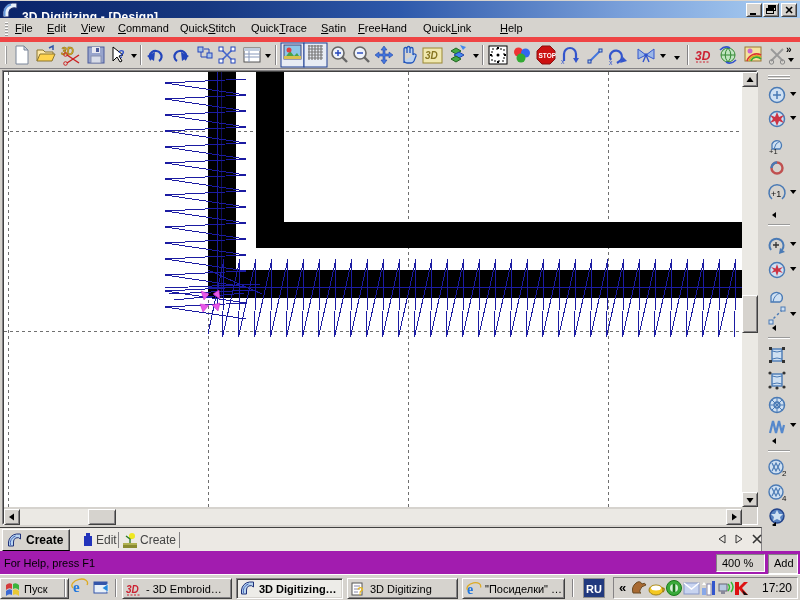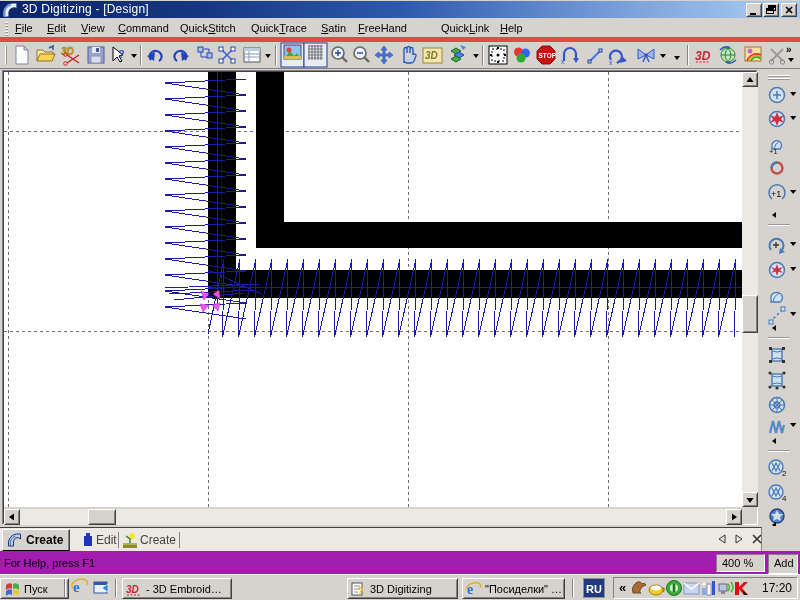--- a/index.html
+++ b/index.html
@@ -13,21 +13,21 @@
 .tbtn{position:absolute;top:3px;height:21px;border:1px solid;border-color:#fff #404040 #404040 #fff;box-shadow:inset 1px 1px 0 #d6d3ce,inset -1px -1px 0 #848284;background:#d6d3ce;display:flex;align-items:center;font-size:11px;overflow:hidden;white-space:nowrap;padding-left:3px}
 .tbtn.act{border-color:#848284 #fff #fff #848284;box-shadow:inset 1px 1px 0 #404040,inset -1px -1px 0 #d6d3ce;background:#edecE8;font-weight:bold}
 </style></head><body>
 
 <div class="abs" style="left:0;top:0;width:800px;height:1px;background:#d6d3ce"></div>
 <div class="abs" style="left:0;top:1px;width:800px;height:17px;background:linear-gradient(90deg,#0a246a 0%,#16377f 25%,#2e59ab 50%,#7aa0da 78%,#a6caf0 97%)">
  <svg class="abs" style="left:2px;top:1px" width="16" height="16" viewBox="0 0 16 16">
   <path d="M1 15 L1 10 A10 10 0 0 1 10 1 L15 1 L15 7 A5 5 0 0 0 7 10 L7 15 Z" fill="#e8f0fa" stroke="#1a2a6a" stroke-width="1.2"></path>
   <path d="M2.5 14 L2.5 10 A8.5 8.5 0 0 1 9 2.5" fill="none" stroke="#6699dd" stroke-width="2"></path>
  </svg>
- <span class="abs" style="left:22px;top:1px;font-size:12px;font-weight:normal;color:#fff;letter-spacing:.2px">3D Digitizing - [Design]</span>
+ <span class="abs" style="left:22px;top:9px;font-size:12px;font-weight:bold;color:#fff;letter-spacing:.2px">3D Digitizing - [Design]</span>
  <div class="abs btn3" style="left:746px;top:2px;width:16px;height:14px"><svg width="14" height="12">
         <rect x="3" y="9" width="6" height="2" fill="#000"></rect>
       </svg></div>
  <div class="abs btn3" style="left:763px;top:2px;width:16px;height:14px"><svg width="14" height="12" shape-rendering="crispEdges">
         <rect x="4.5" y="1.5" width="7" height="5" fill="none" stroke="#000"></rect>
         <rect x="5" y="2" width="6" height="1.6" fill="#000"></rect>
         <rect x="2.5" y="4.5" width="7" height="5" fill="#d6d3ce" stroke="#000"></rect>
         <rect x="3" y="5" width="6" height="1.6" fill="#000"></rect>
       </svg></div>
  <div class="abs btn3" style="left:781px;top:2px;width:16px;height:14px;font-weight:bold;font-size:11px;text-align:center;line-height:12px">✕</div>
@@ -35,21 +35,21 @@
 <div class="abs" style="left:0;top:18px;width:800px;height:24px;background:#d6d3ce;border-bottom:5px solid #ef4444">
     <div class="abs grip" style="left:5px;top:4px;height:15px"></div>
     <span class="menu-item" style="left:15px"><u>F</u>ile</span>
     <span class="menu-item" style="left:47px"><u>E</u>dit</span>
     <span class="menu-item" style="left:81px"><u>V</u>iew</span>
     <span class="menu-item" style="left:118px"><u>C</u>ommand</span>
     <span class="menu-item" style="left:180px">Quick<u>S</u>titch</span>
     <span class="menu-item" style="left:251px">Quick<u>T</u>race</span>
     <span class="menu-item" style="left:321px"><u>S</u>atin</span>
     <span class="menu-item" style="left:358px"><u>F</u>reeHand</span>
-    <span class="menu-item" style="left:441px">Quick<u>L</u>ink</span>
+    <span class="menu-item" style="left:423px">Quick<u>L</u>ink</span>
     <span class="menu-item" style="left:500px"><u>H</u>elp</span>
   </div>
 <div class="abs" style="left:0;top:42px;width:800px;height:27px;background:#d6d3ce;border-bottom:1px solid #848284"></div>
 <svg class="abs" style="left:0;top:42px" width="800" height="27" viewBox="0 0 800 27">
 <rect x="5" y="4" width="1" height="18" fill="#fff"></rect>
     <rect x="6" y="4" width="1" height="18" fill="#9a9a9a"></rect>
 <g transform="translate(12,3)">
       <path d="M4 1 h8 l4 4 v14 h-12 z" fill="#fff" stroke="#7a8699"></path>
       <path d="M12 1 l4 4 h-4 z" fill="#d0d8e8" stroke="#7a8699"></path>
     </g>
@@ -434,20 +434,25 @@
       <rect x="1" y="3" width="13" height="3" fill="#3355aa"></rect>
       <path d="M9 9 l6 -4 v8 z" fill="#2288dd" stroke="#fff" stroke-width="0.6"></path>
     </svg>
  <div class="abs" style="left:115px;top:4px;width:1px;height:18px;background:#848284"></div>
  <div class="abs" style="left:116px;top:4px;width:1px;height:18px;background:#fff"></div>
  <div class="tbtn" style="left:122px;width:110px">
   <svg width="17" height="16" style="margin-right:3px">
         <text x="0" y="12" font-size="10" font-weight="bold" font-style="italic" fill="#cc2233">3D</text>
         <path d="M1 14 h13" stroke="#cc2233" stroke-dasharray="2 1.5"></path>
       </svg>- 3D Embroid…</div>
+ <div class="tbtn act" style="left:236px;width:107px">
+  <svg width="16" height="15" viewBox="0 0 15 15" style="margin-right:3px">
+        <path d="M1 13 L1 9 A9 9 0 0 1 9 1 L13 1 L13 6 A4 4 0 0 0 6 9 L6 13 Z" fill="#b8d4f0" stroke="#20327a"></path>
+        <path d="M3 12 A7.5 7.5 0 0 1 8 3" fill="none" stroke="#4466bb"></path>
+      </svg>3D Digitizing…</div>
  <div class="tbtn" style="left:347px;width:111px">
   <svg width="16" height="16" style="margin-right:3px">
         <rect x="1" y="2" width="10" height="12" fill="#fff" stroke="#555"></rect>
         <path d="M3 5 h6 M3 8 h6 M3 11 h4" stroke="#88a"></path>
         <text x="6" y="14" font-size="11" font-weight="bold" fill="#e8b820">?</text>
       </svg>3D Digitizing</div>
  <div class="tbtn" style="left:462px;width:103px">
   <svg width="16" height="16" viewBox="0 0 16 16" style="margin-right:3px">
         <text x="1" y="13" font-size="14" font-weight="bold" fill="#2277dd" font-family="Liberation Serif">e</text>
         <path d="M1.5 9 a7 4.5 -15 1 1 13 -2.5" fill="none" stroke="#ddaa22" stroke-width="1.2"></path>

